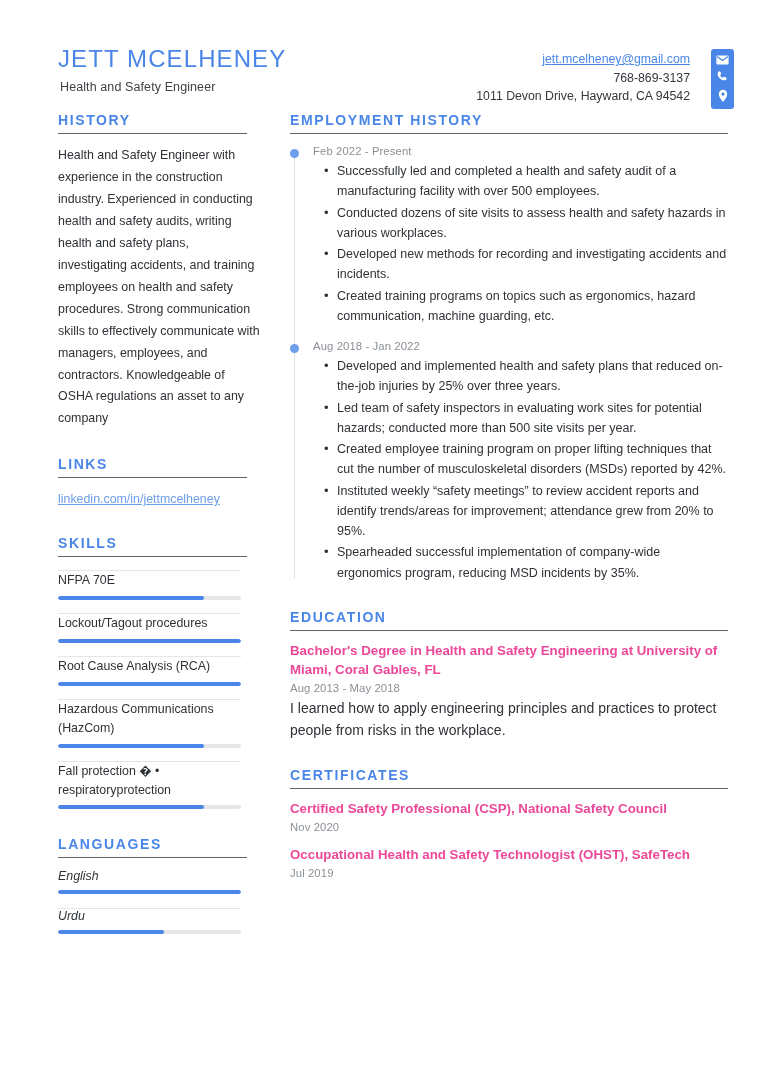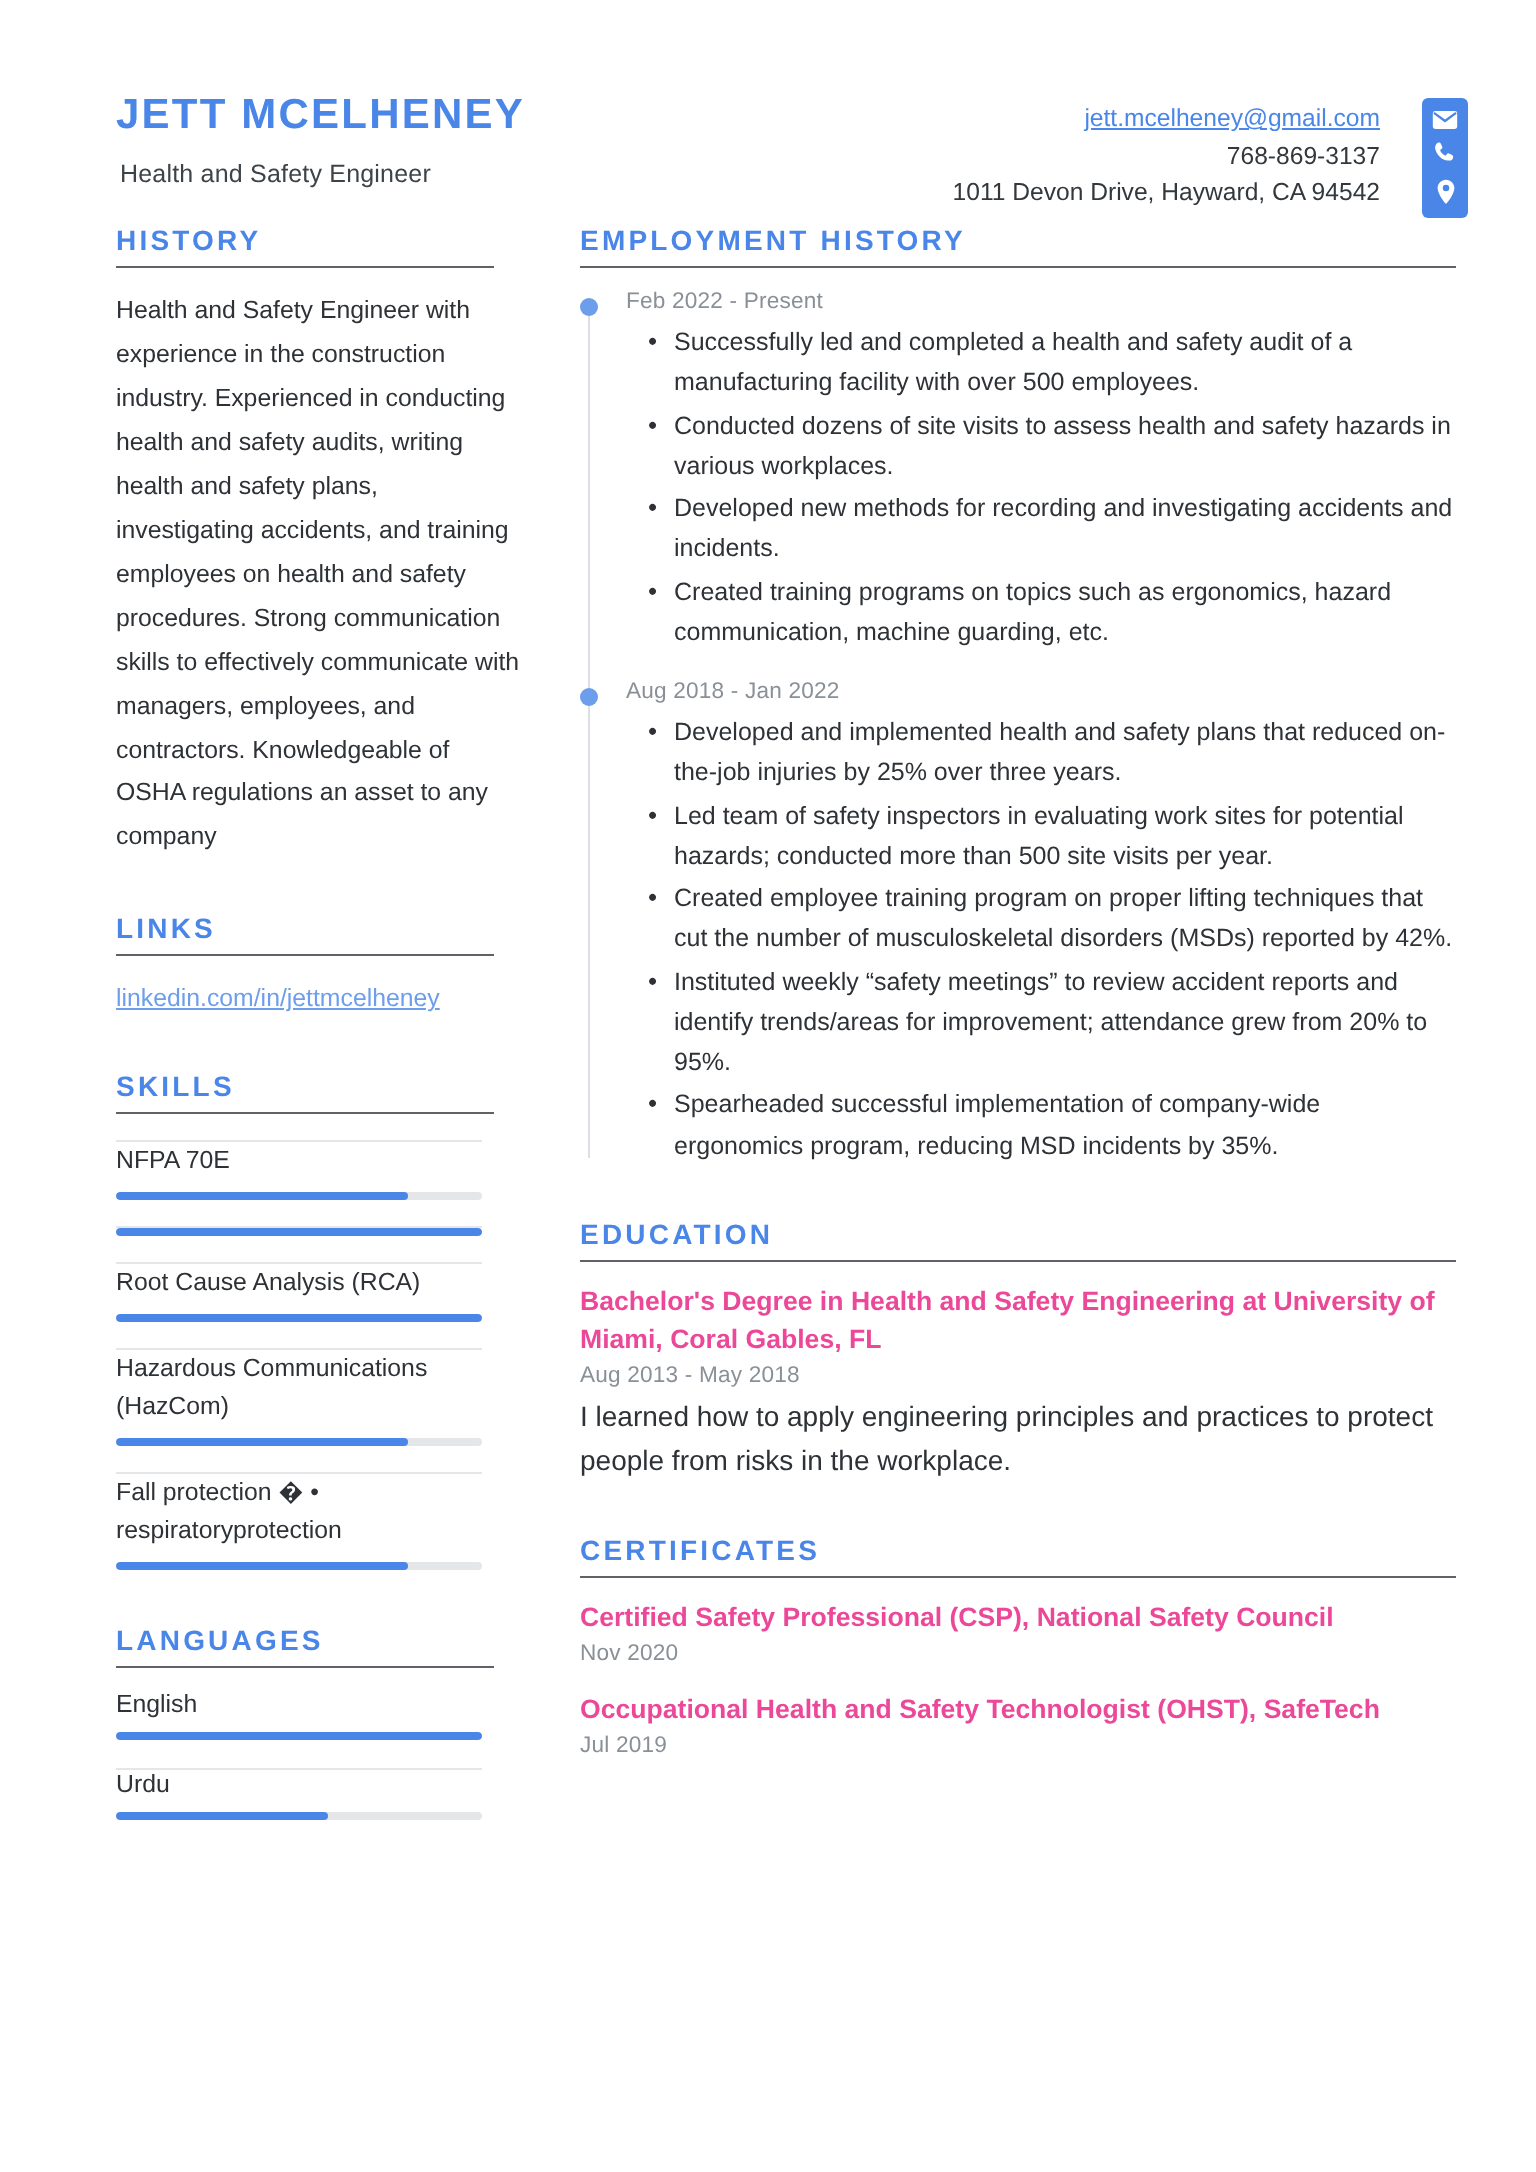--- a/index.html
+++ b/index.html
@@ -23,23 +23,23 @@
   .header {
     position: relative;
     padding: 44px 0 0 0;
     height: 90px;
     box-sizing: border-box;
   }
   .name {
     position: absolute;
     left: 58px;
     top: 46px;
-    font-size: 21px;
+    font-size: 24px;
     letter-spacing: 1.1px;
-    font-weight: 700;
+    font-weight: 400;
     color: #4a86e8;
     line-height: 1.1;
   }
   .job-title {
     position: absolute;
     left: 60px;
     top: 80px;
     font-size: 12.5px;
     color: #3d4348;
     letter-spacing: .1px;
@@ -142,21 +142,21 @@
     background: #4a86e8;
     border-radius: 2px;
   }
   .skill-divider {
     height: 1px;
     background: #e4e6e8;
     width: 183px;
     margin-top: 13px;
   }
   
-  .lang { margin-bottom: 14px; }
+  .lang { margin-bottom: 14px; font-style: italic; }
   .lang-label {
     font-size: 12.4px;
     color: #2e3236;
     margin-bottom: 7px;
   }
   
   .col-right .section-rule { width: 100%; }
   .timeline {
     position: relative;
     padding-left: 23px;
@@ -292,20 +292,21 @@
         <div id="skills-list">
             <div class="skill-divider"></div>
             <div class="skill">
               <div class="skill-label">NFPA 70E</div>
               <div class="bar-track">
                 <div class="bar-fill" style="width:80%"></div>
               </div>
             </div>
             <div class="skill-divider"></div>
             <div class="skill">
+              <div class="skill-label">Lockout/Tagout procedures</div>
               <div class="bar-track">
                 <div class="bar-fill" style="width:100%"></div>
               </div>
             </div>
             <div class="skill-divider"></div>
             <div class="skill">
               <div class="skill-label">Root Cause Analysis (RCA)</div>
               <div class="bar-track">
                 <div class="bar-fill" style="width:100%"></div>
               </div>

